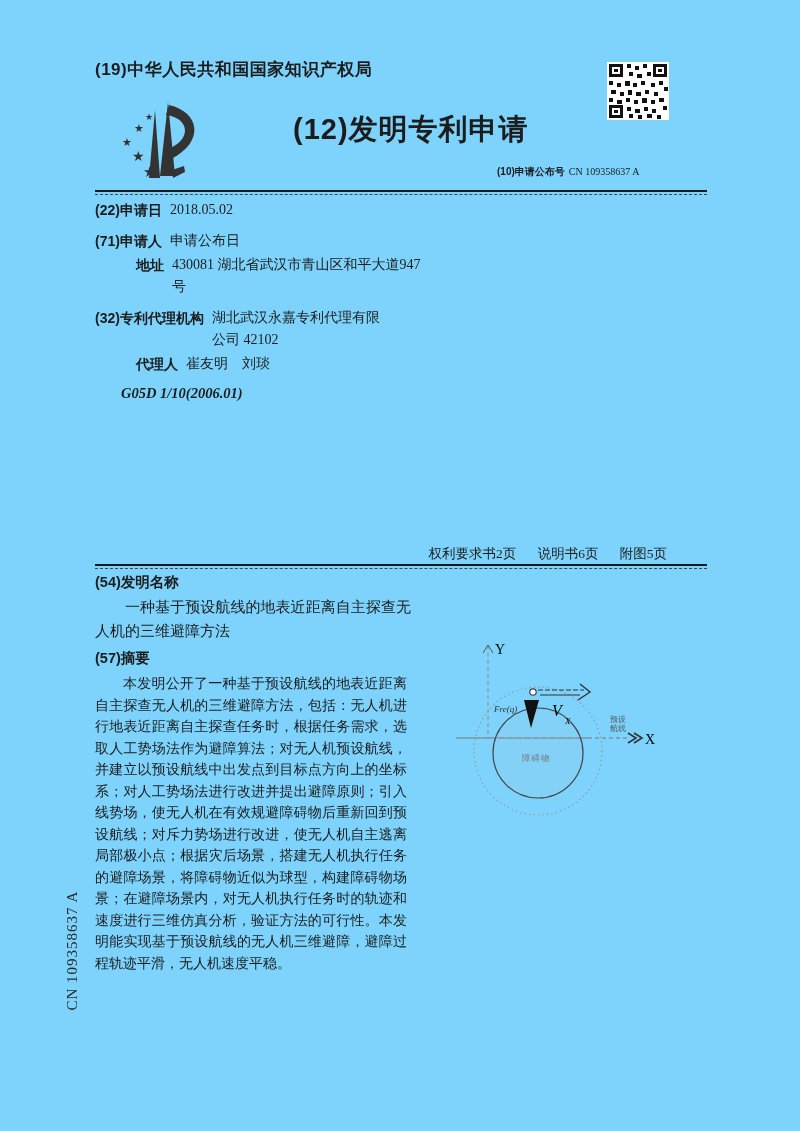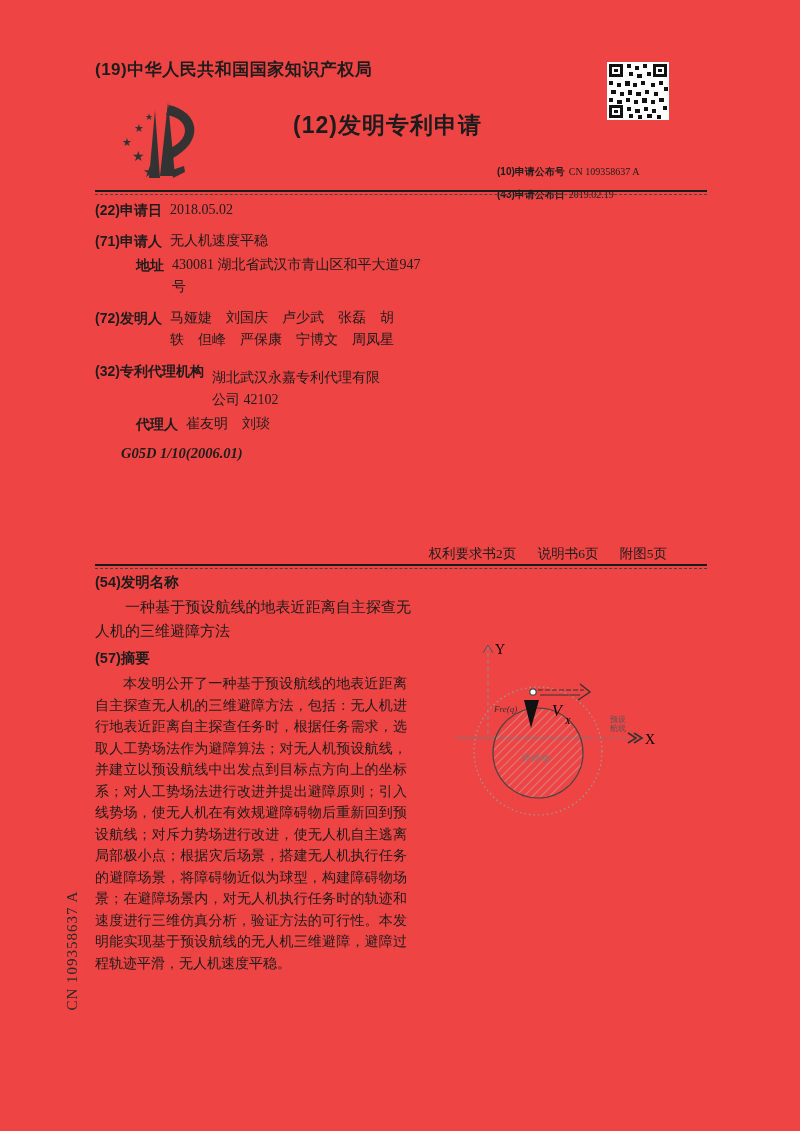--- a/index.html
+++ b/index.html
@@ -1,42 +1,42 @@
 <!DOCTYPE html>
 <html><head>
 <meta charset="utf-8">
 <style>
   html,body{margin:0;padding:0;background:#e8e8e8;}
-  .page{position:relative;width:800px;height:1131px;background:#ef4444;overflow:hidden;
+  .page{position:relative;width:800px;height:1131px;background:#7dd3fc;overflow:hidden;
         font-family:"Liberation Serif","DejaVu Serif",serif;color:#1c1c1c;}
   .hei{font-family:"Liberation Sans","DejaVu Sans",sans-serif;font-weight:700;}
 
   .office-line{position:absolute;left:95px;top:58px;font-size:17px;letter-spacing:.5px;}
-  .doc-type{position:absolute;left:293px;top:110px;font-size:23px;letter-spacing:1px;}
+  .doc-type{position:absolute;left:293px;top:110px;font-size:29px;letter-spacing:1px;}
   .logo{position:absolute;left:112px;top:98px;}
   .qr{position:absolute;left:607px;top:62px;}
 
   .pub-block{position:absolute;left:497px;top:160px;font-size:10px;line-height:23px;white-space:nowrap;}
   .pub-block .lbl{font-family:"Liberation Sans","DejaVu Sans",sans-serif;font-weight:700;}
   .pub-block .val{font-family:"Liberation Serif","DejaVu Serif",serif;margin-left:4px;}
 
   .double-rule{position:absolute;left:95px;width:612px;height:2px;
                border-top:2.5px solid #1a1a1a;border-bottom:1.5px dashed #444;}
   .rule-top{top:190px;}
   .rule-mid{top:564px;}
 
   .biblio{position:absolute;left:95px;top:199px;width:340px;font-size:14px;}
   .brow{display:flex;margin-bottom:9px;line-height:22px;}
   .brow .lbl{font-family:"Liberation Sans","DejaVu Sans",sans-serif;font-weight:700;
              white-space:nowrap;margin-right:8px;}
   .brow .val{font-family:"Liberation Serif","DejaVu Serif",serif;}
   .sub{margin-left:41px;}
   .w250{width:250px;}
   .w235{width:235px;}
-  .w172{width:172px;margin-top:7px;}
+  .w172{width:172px;}
   .intcl{font-style:italic;font-weight:700;font-size:14.5px;margin-left:26px;margin-top:10px;}
 
   .pages-row{position:absolute;left:95px;top:545px;width:572px;text-align:right;font-size:13.5px;}
   .pages-row span{margin-left:18px;}
 
   .lower{position:absolute;left:95px;top:571px;width:322px;}
   .sec-label{font-family:"Liberation Sans","DejaVu Sans",sans-serif;font-weight:700;font-size:14.5px;line-height:22px;}
   .title-p{margin:2px 0 4px 0;font-size:15px;line-height:24px;text-indent:2em;text-align:justify;width:316px;}
   .abstract-p{margin:4px 0 0 0;font-size:14px;line-height:21.5px;text-indent:2em;text-align:justify;width:312px;}
 
@@ -114,43 +114,36 @@
         <rect x="31" y="53" width="4" height="4"></rect>
       <rect x="40" y="52" width="5" height="4"></rect>
         <rect x="50" y="53" width="4" height="4"></rect>
     </g>
   </svg>
 
   <div class="pub-block">
     <div>
       <span class="lbl">(10)申请公布号</span><span class="val">CN 109358637 A</span>
     </div>
-    <div>
-      <span class="lbl">(43)申请公布日</span><span class="val">2019.02.19</span>
-    </div>
   </div>
 
   <div class="double-rule rule-top"></div>
 
   <div class="biblio">
     <div class="brow">
       <span class="lbl">(22)申请日</span>
       <span class="val">2018.05.02</span>
     </div>
     <div class="brow" style="margin-bottom:2px;">
       <span class="lbl">(71)申请人</span>
-      <span class="val">无人机速度平稳</span>
+      <span class="val">申请公布日</span>
     </div>
     <div class="brow sub">
       <span class="lbl">地址</span>
       <span class="val w250">430081 湖北省武汉市青山区和平大道947号</span>
-    </div>
-    <div class="brow">
-      <span class="lbl">(72)发明人</span>
-      <span class="val w235">马娅婕　刘国庆　卢少武　张磊　胡轶　但峰　严保康　宁博文　周凤星</span>
     </div>
     <div class="brow" style="margin-bottom:2px;">
       <span class="lbl">(32)专利代理机构</span>
       <span class="val w172">湖北武汉永嘉专利代理有限公司 42102</span>
     </div>
     <div class="brow sub">
       <span class="lbl">代理人</span>
       <span class="val">崔友明　刘琰</span>
     </div>
     <div class="intcl">G05D 1/10(2006.01)</div>

